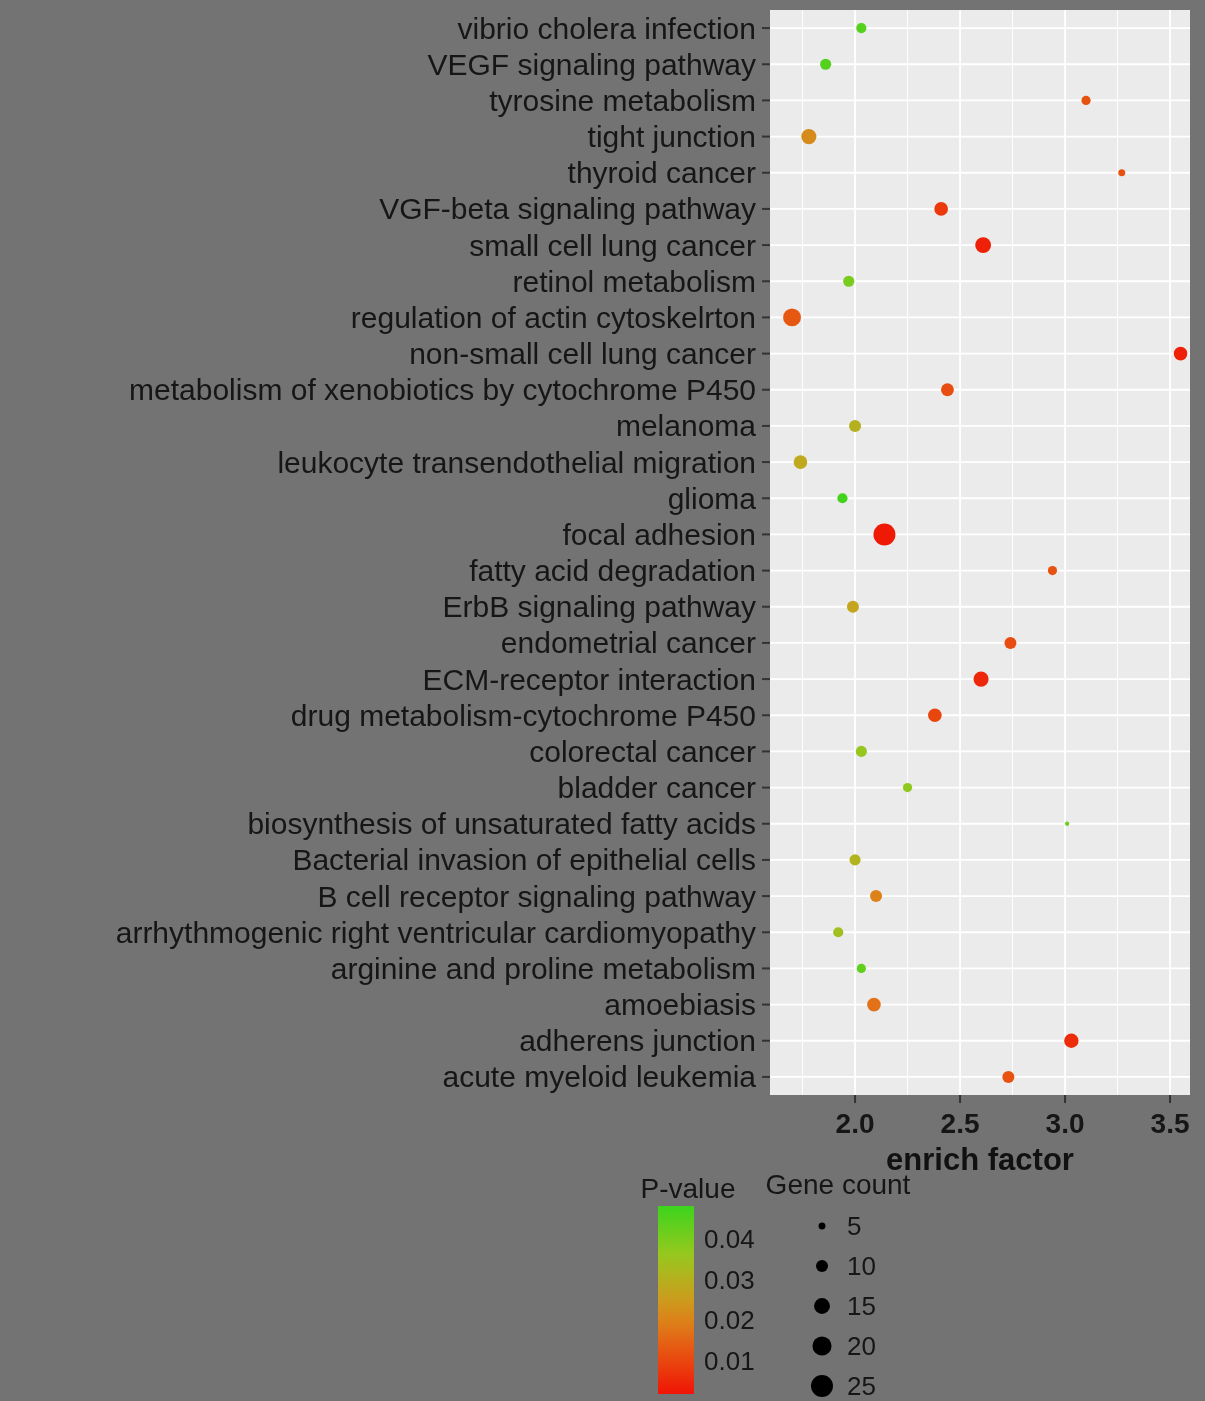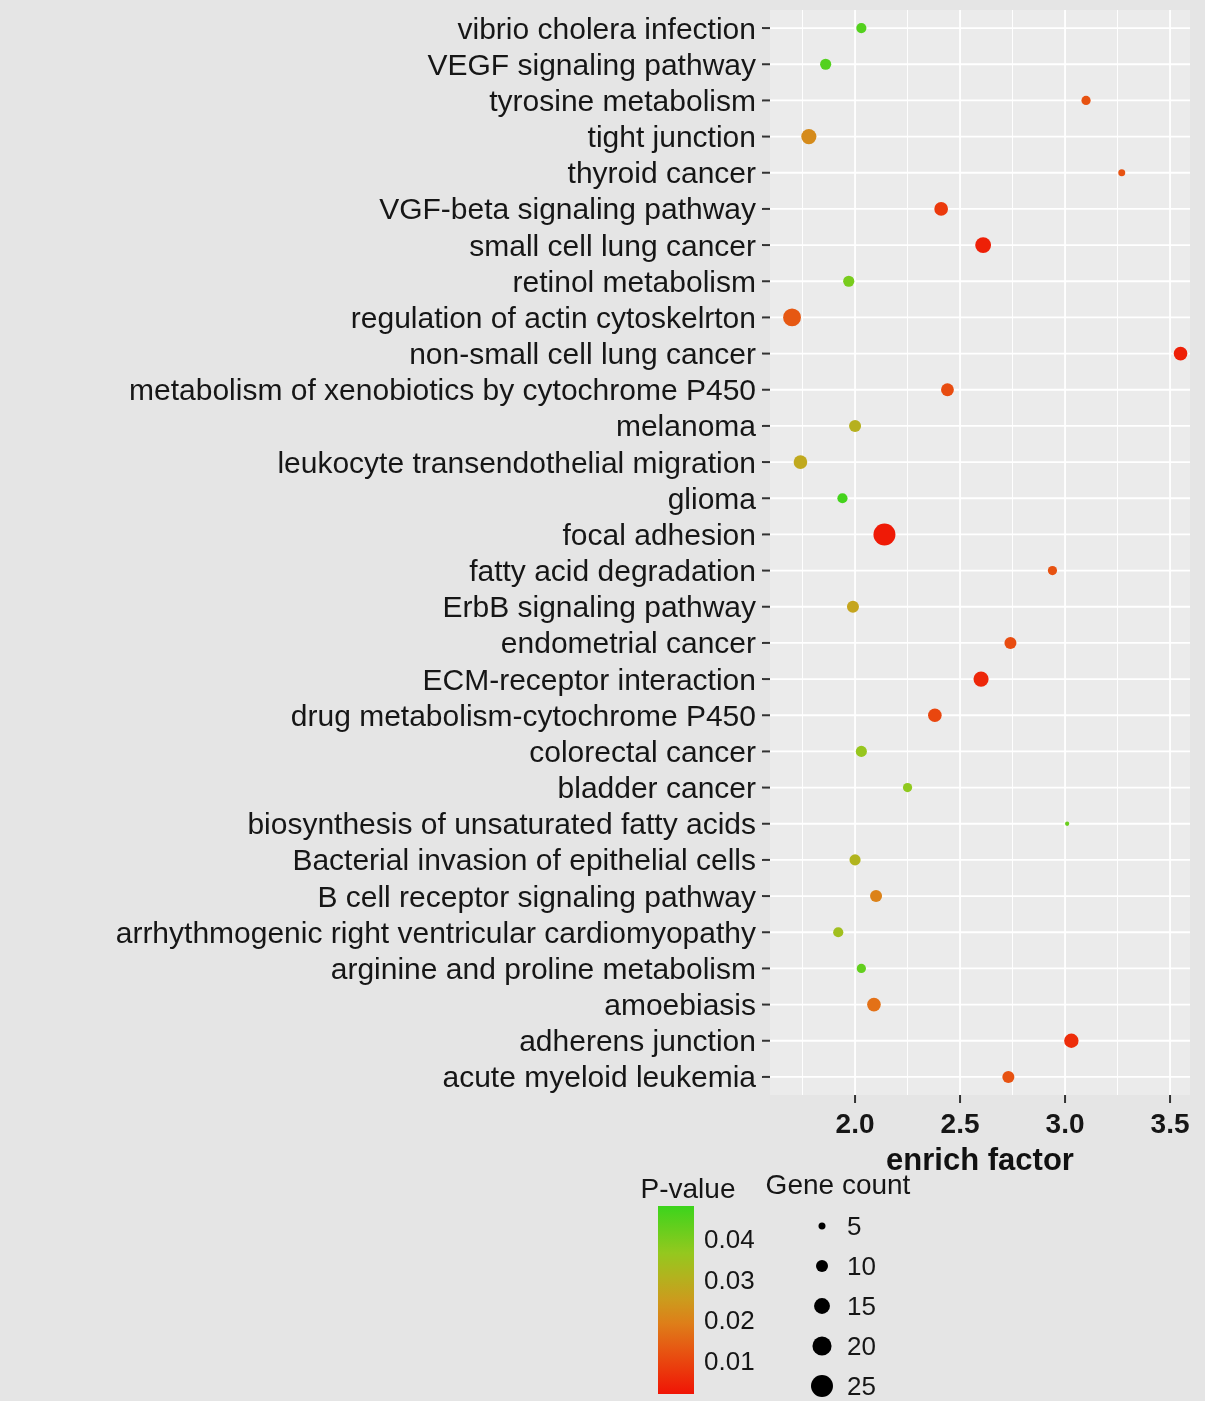--- a/index.html
+++ b/index.html
@@ -1,20 +1,20 @@
 <!DOCTYPE html>
 <html><head>
 <meta charset="utf-8">
 <style>
   html,body { margin:0; padding:0; background:#ffffff; }
   .page {
     position: relative;
     width: 1205px;
     height: 1401px;
-    background: #e5e5e5;
+    background: #737373;
     font-family: "Liberation Sans", sans-serif;
     overflow: hidden;
   }
   svg text {
     font-family: "Liberation Sans", sans-serif;
     fill: #1a1a1a;
   }
   .ytick   { font-size: 30px; fill: #161616; }
   .xtick   { font-size: 28px; font-weight: bold; fill: #161616; }
   .axis-title   { font-size: 31px; font-weight: bold; fill: #111111; }

